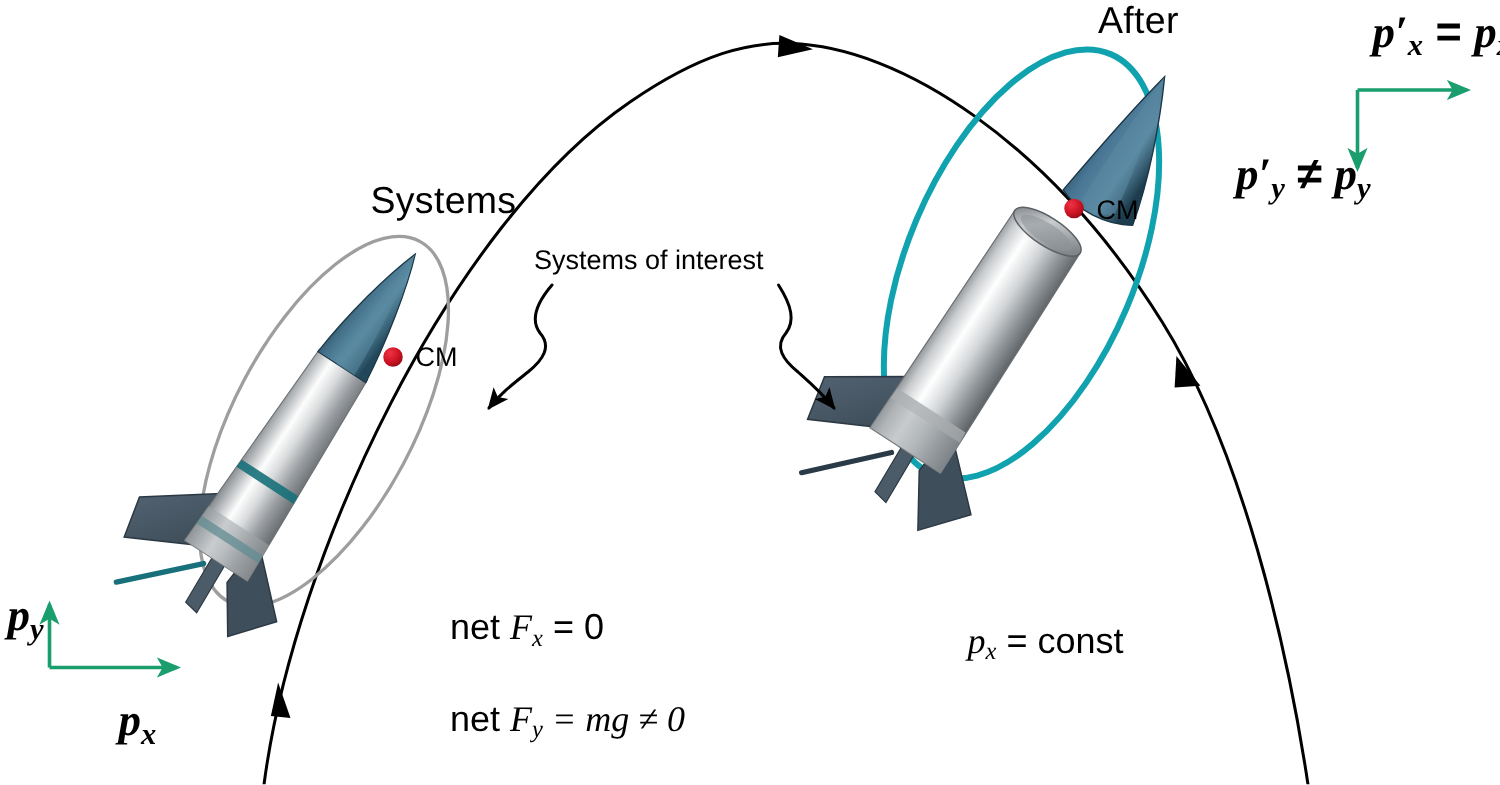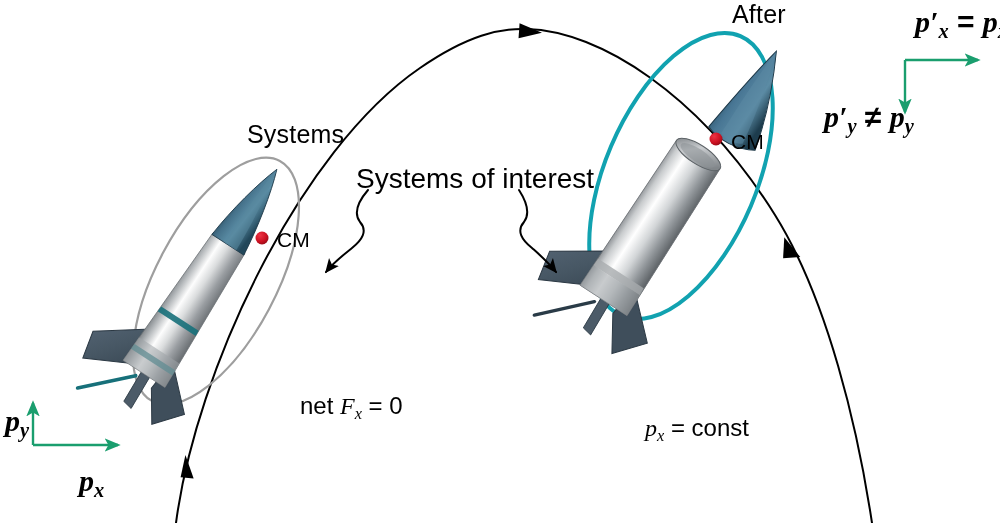--- a/index.html
+++ b/index.html
@@ -26,24 +26,24 @@
     position: absolute;
     color: #000000;
     white-space: nowrap;
     font-family: "Liberation Sans", sans-serif;
   }
   .lbl-title {
     font-size: 25px;
     letter-spacing: 0.2px;
   }
   .lbl-cm {
-    font-size: 21px;
+    font-size: 18px;
   }
   .lbl-sys {
-    font-size: 28px;
+    font-size: 18px;
   }
   .eq {
     font-size: 24px;
   }
   .ax {
     font-size: 30px;
     font-weight: bold;
   }
   .mvar {
     font-family: "Liberation Serif", serif;
@@ -226,31 +226,34 @@
   <div class="lbl lbl-title" style="left:247px; top:120px;">Systems</div>
 
   <div class="lbl lbl-title" style="left:732px; top:0px;">After</div>
 
   <div class="lbl lbl-sys" style="left:356px; top:163px;">Systems of interest</div>
 
   <div class="lbl lbl-cm" style="left:277px; top:228px;">CM</div>
 
   <div class="lbl lbl-cm" style="left:731px; top:130px;">CM</div>
 
-  <div class="lbl eq" style="left:300px; top:392px;">
+  <div class="lbl eq" style="left:300px; top:405px;">
     <span class="op">net </span><span class="mvar">F</span><span class="sub">x</span><span class="op"> = 0</span>
   </div>
 
+  <div class="lbl eq" style="left:300px; top:466px;">
+    <span class="op">net </span><span class="mvar">F</span><span class="sub">y</span><span class="mvar"> = mg ≠ 0</span>
+  </div>
 
   <div class="lbl eq" style="left:645px; top:414px;text-align:right;">
     <span class="mvar">p</span><span class="sub">x</span><span class="op"> = const</span>
   </div>
 
 
-  <div class="lbl ax" style="left:5px; top:404px;">
+  <div class="lbl ax" style="left:5px; top:394px;">
     <span class="mvar">p</span><span class="sub">y</span>
   </div>
 
   <div class="lbl ax" style="left:79px; top:464px;text-align:center;">
     <span class="mvar">p</span><span class="sub">x</span>
   </div>
 
   <div class="lbl ax" style="left:915px; top:5px;">
     <span class="prime">p′</span><span class="sub">x</span><span class="op"> = </span><span class="mvar">p</span><span class="sub">x</span>
   </div>

